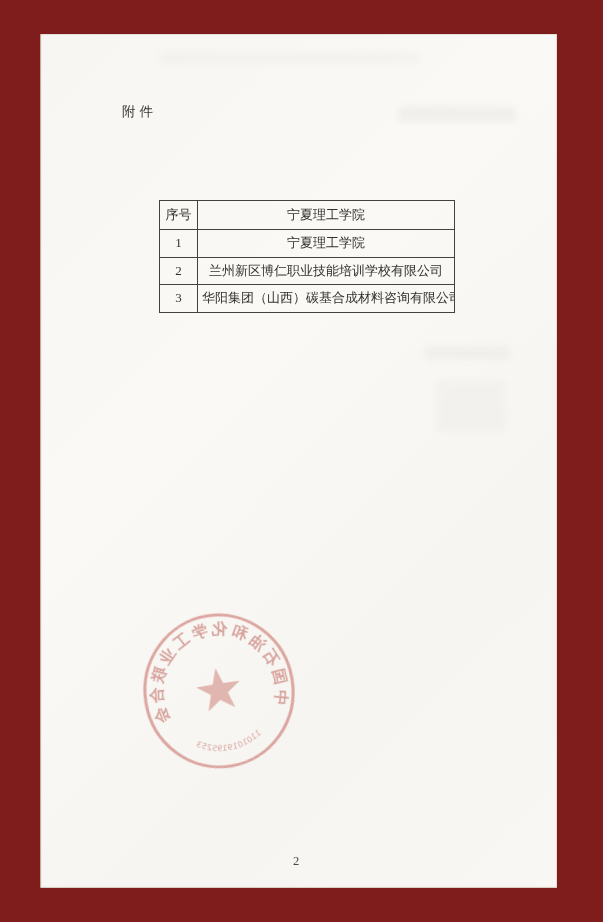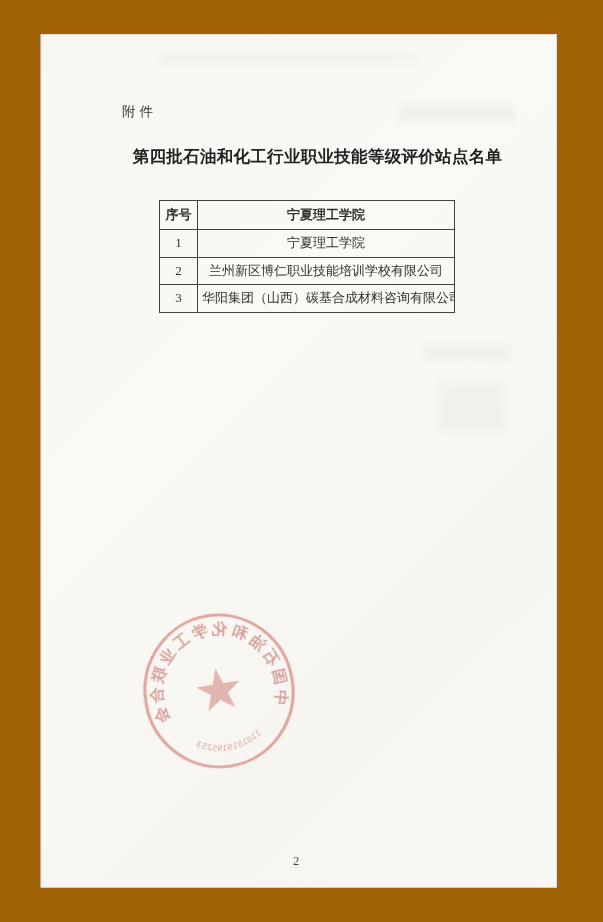--- a/index.html
+++ b/index.html
@@ -2,21 +2,21 @@
 <html><head>
 <meta charset="utf-8">
 <style>
   * { margin: 0; padding: 0; box-sizing: border-box; }
   html, body { background: #ffffff; }
   body {
     width: 603px; height: 922px;
     font-family: "Liberation Serif", "DejaVu Serif", serif;
     position: relative; overflow: hidden;
   }
-  .stage { position: absolute; left: 0; top: 0; width: 603px; height: 922px; background: #a16207; }
+  .stage { position: absolute; left: 0; top: 0; width: 603px; height: 922px; background: #7f1d1d; }
 
   
   .paper {
     position: absolute; left: 40px; top: 34px; width: 517px; height: 854px;
     background: linear-gradient(135deg, #f7f6f2 0%, #faf9f6 38%, #f6f5f1 70%, #f8f7f3 100%);
     box-shadow:
       inset 2px 0 1px -1px rgba(146, 94, 62, 0.55),
       inset 0 -2px 1px -1px rgba(170, 150, 125, 0.45),
       inset -1px 0 0 rgba(205, 200, 190, 0.55),
       inset 0 1px 0 rgba(214, 209, 199, 0.6);
@@ -38,21 +38,21 @@
   .station-table {
     position: absolute; left: 119px; top: 166px; width: 296px;
     border-collapse: collapse; table-layout: fixed;
     font-size: 13px; color: #33312e;
   }
   .station-table th, .station-table td {
     border: 1.4px solid #44423f;
     text-align: center; vertical-align: middle;
     padding: 0 4px; overflow: hidden; white-space: nowrap;
   }
-  .station-table th { height: 29px; font-weight: bold; font-size: 13px; }
+  .station-table th { height: 29px; font-weight: normal; font-size: 13px; }
   .station-table td { height: 27.5px; font-weight: normal; }
   .col-no { width: 38px; }
 
   
   .seal-wrap {
     position: absolute; left: 100px; top: 578px; width: 158px; height: 158px;
     transform: scaleX(-1) rotate(9deg);
     filter: blur(0.55px);
     opacity: 0.82;
   }
@@ -82,21 +82,20 @@
 <div class="stage">
   <div class="paper">
 
     <div class="smudge smudge-a"></div>
     <div class="smudge smudge-b"></div>
     <div class="smudge smudge-c"></div>
     <div class="smudge smudge-d"></div>
 
     <div class="attachment-label">附件</div>
 
-    <div class="doc-title">第四批石油和化工行业职业技能等级评价站点名单</div>
 
     <table class="station-table">
       <colgroup>
           <col class="col-no">
           <col>
         </colgroup>
       <thead>
         <tr>
           <th>序号</th>
           <th>宁夏理工学院</th>

